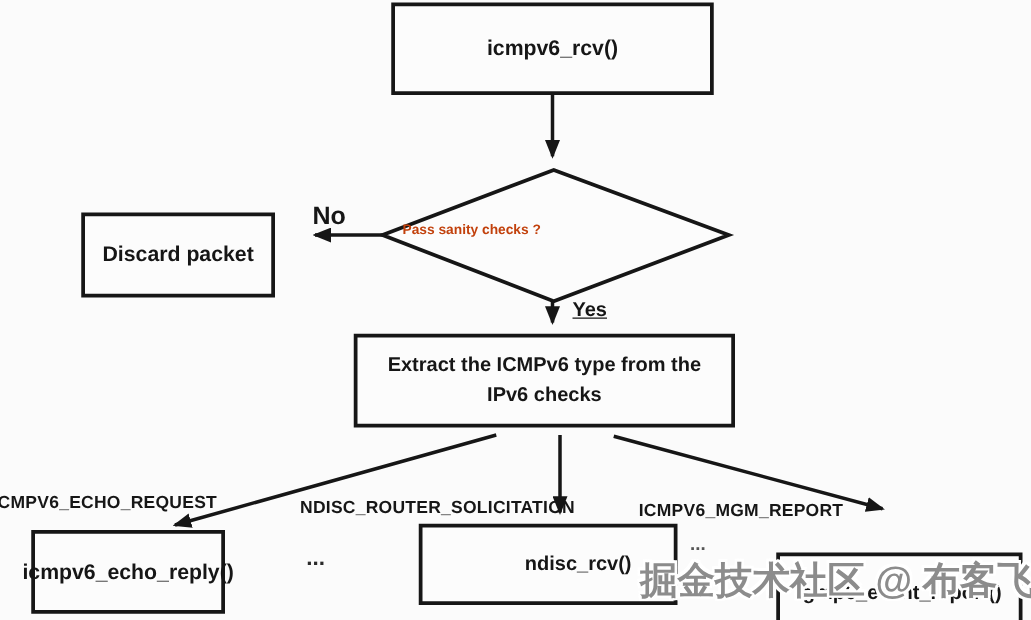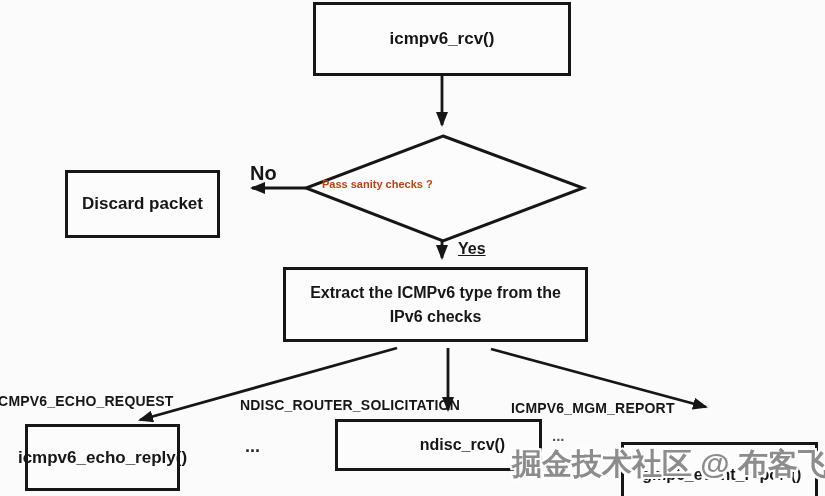--- a/index.html
+++ b/index.html
@@ -26,21 +26,21 @@
     justify-content: center;
     text-align: center;
     font-weight: bold;
     color: #161616;
     z-index: 2;
   }
   .node-start        { left: 313px; top: 2px;   width: 258px; height: 74px; font-size: 17px; }
   .node-discard      { left: 65px;  top: 158px; width: 155px; height: 68px; font-size: 17px; margin-top: 12px; }
   .node-extract      { left: 283px; top: 267px; width: 305px; height: 75px; font-size: 16px; line-height: 1.45; }
   .node-echo-reply   { left: 25px;  top: 424px; width: 155px; height: 67px; font-size: 17px; }
-  .node-ndisc        { left: 335px; top: 419px; width: 207px; height: 52px; font-size: 16px; padding-left: 48px; }
+  .node-ndisc        { left: 335px; top: 419px; width: 207px; height: 65px; font-size: 16px; padding-left: 48px; }
   .node-igmp6        { left: 621px; top: 415px; width: 197px; height: 65px; font-size: 16px; margin-top: 27px; }
   .decision-label {
     position: absolute;
     left: 322px; top: 178px;
     width: 242px;
     text-align: left;
     font-weight: bold;
     font-size: 11px;
     color: #c2410c;
     z-index: 2;

